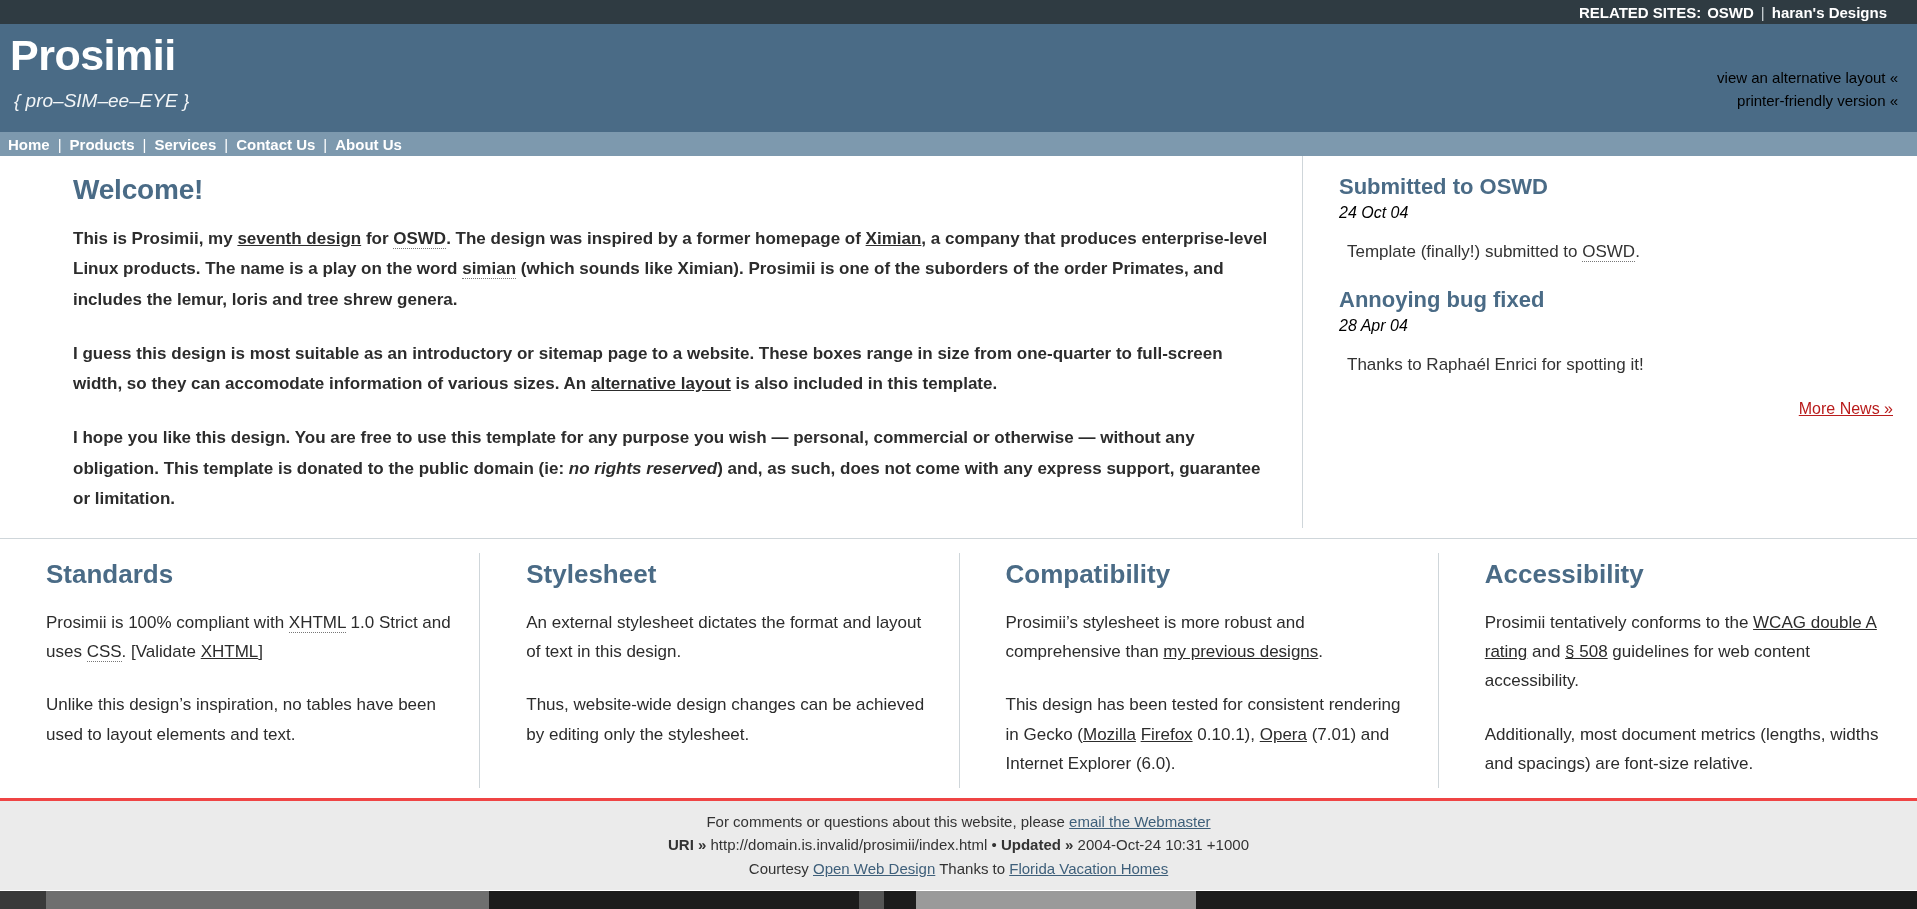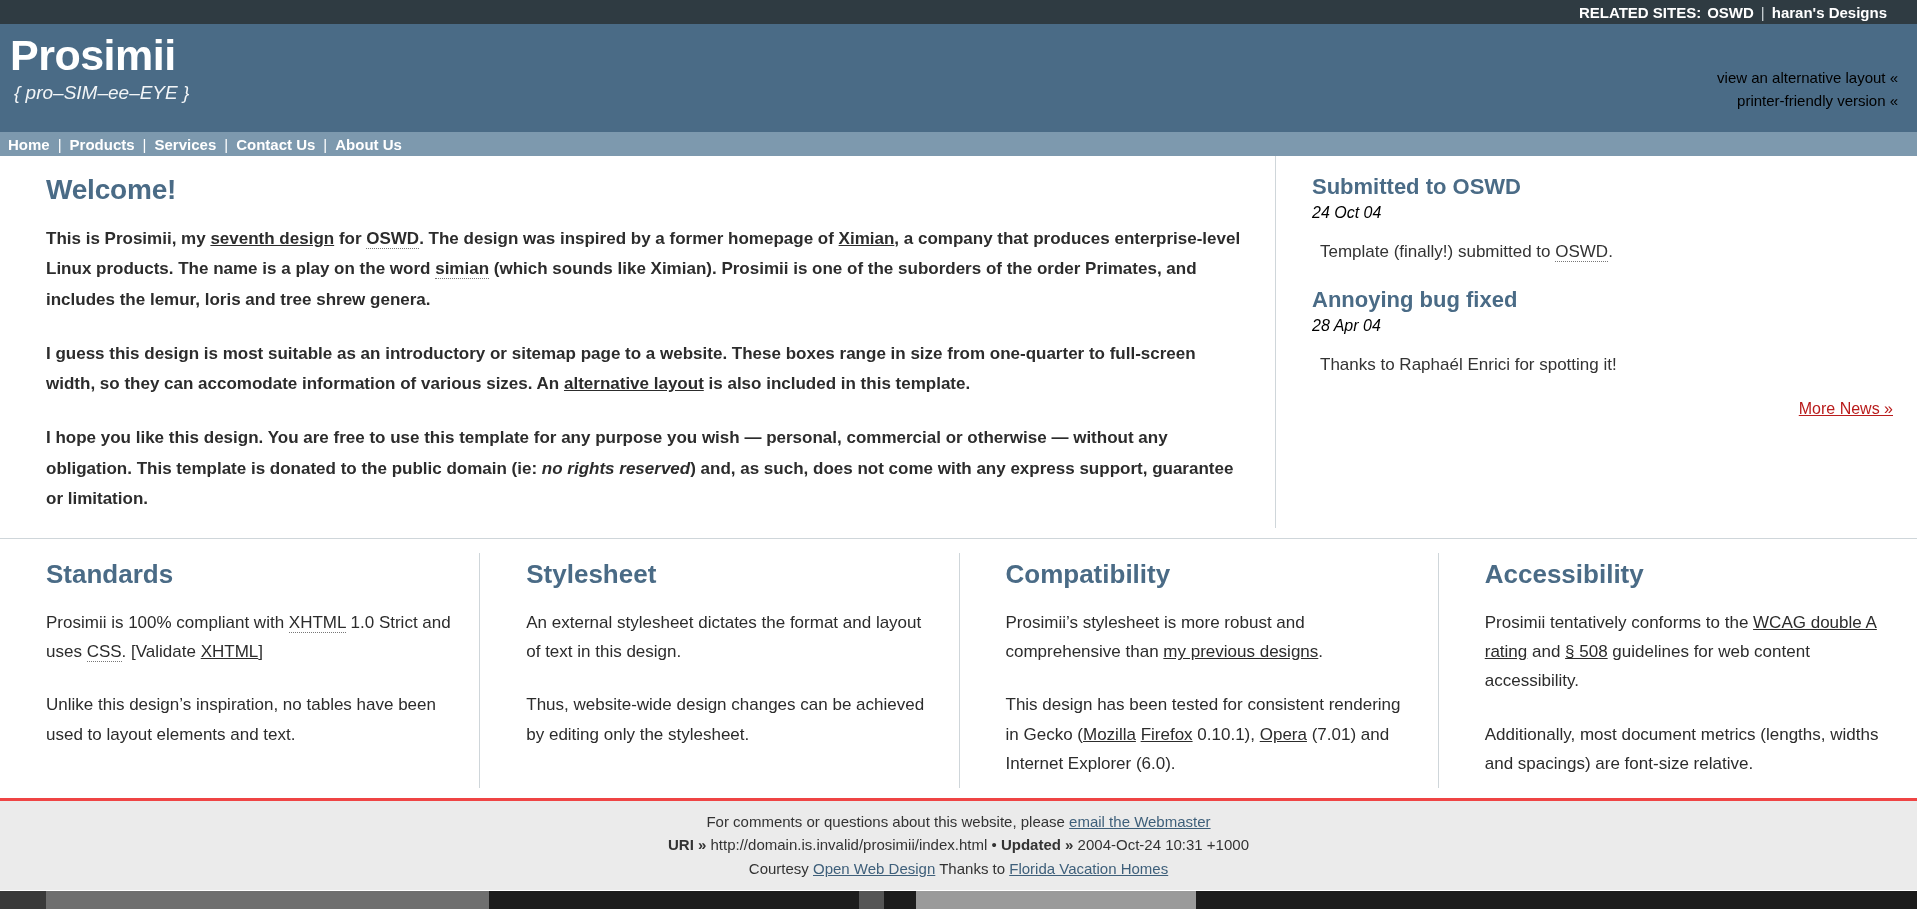--- a/index.html
+++ b/index.html
@@ -43,21 +43,21 @@
   .brand {
     font-size: 43px;
     font-weight: bold;
     line-height: 1.02;
     letter-spacing: -0.5px;
     margin-top: 2px;
   }
   .brand-sub {
     font-size: 19px;
     font-style: italic;
-    margin-top: 4px;
+    margin-top: 12px;
     margin-left: 4px;
     color: #f2f5f7;
   }
   .header-links {
     position: absolute;
     right: 19px;
     top: 42px;
     text-align: right;
     font-size: 15px;
     line-height: 1.55;
@@ -79,20 +79,21 @@
   .nav .nsep { margin: 0 8px; color: #ffffff; font-weight: normal; }
 
   
   .mainwrap {
     display: flex;
     padding: 0;
   }
   .content {
     width: 1275px;
     padding: 18px 30px 14px 46px;
+    margin-left: 27px;
   }
   .news {
     flex: 1;
     border-left: 1px solid #cfd6da;
     padding: 18px 24px 14px 36px;
   }
   h2.section {
     color: #4a6b86;
     font-size: 28px;
     font-weight: bold;

